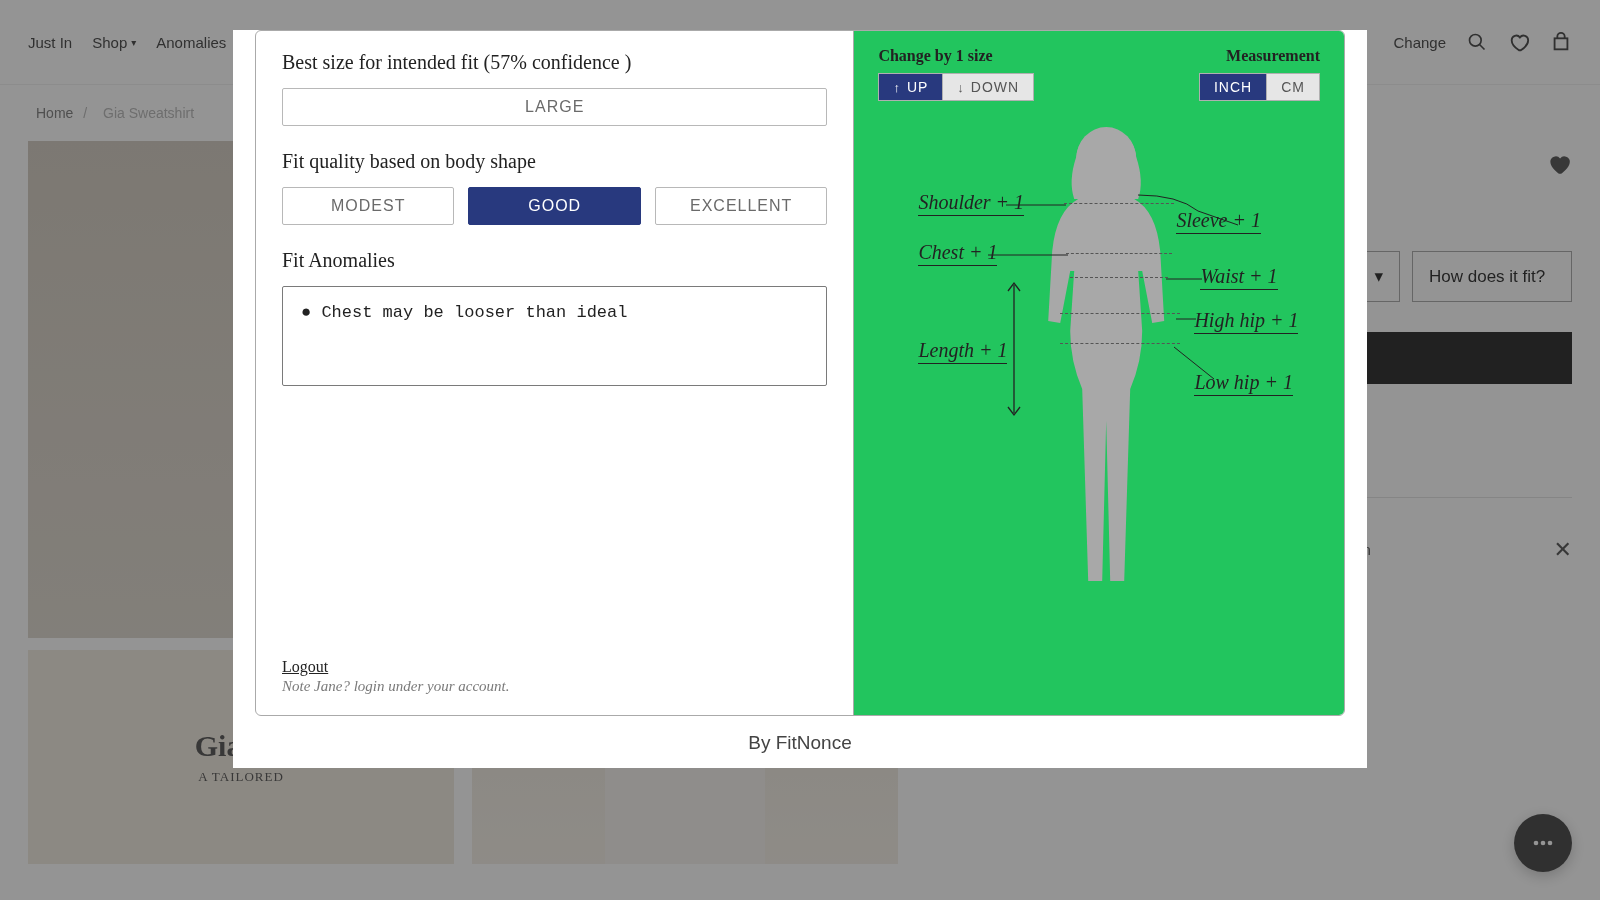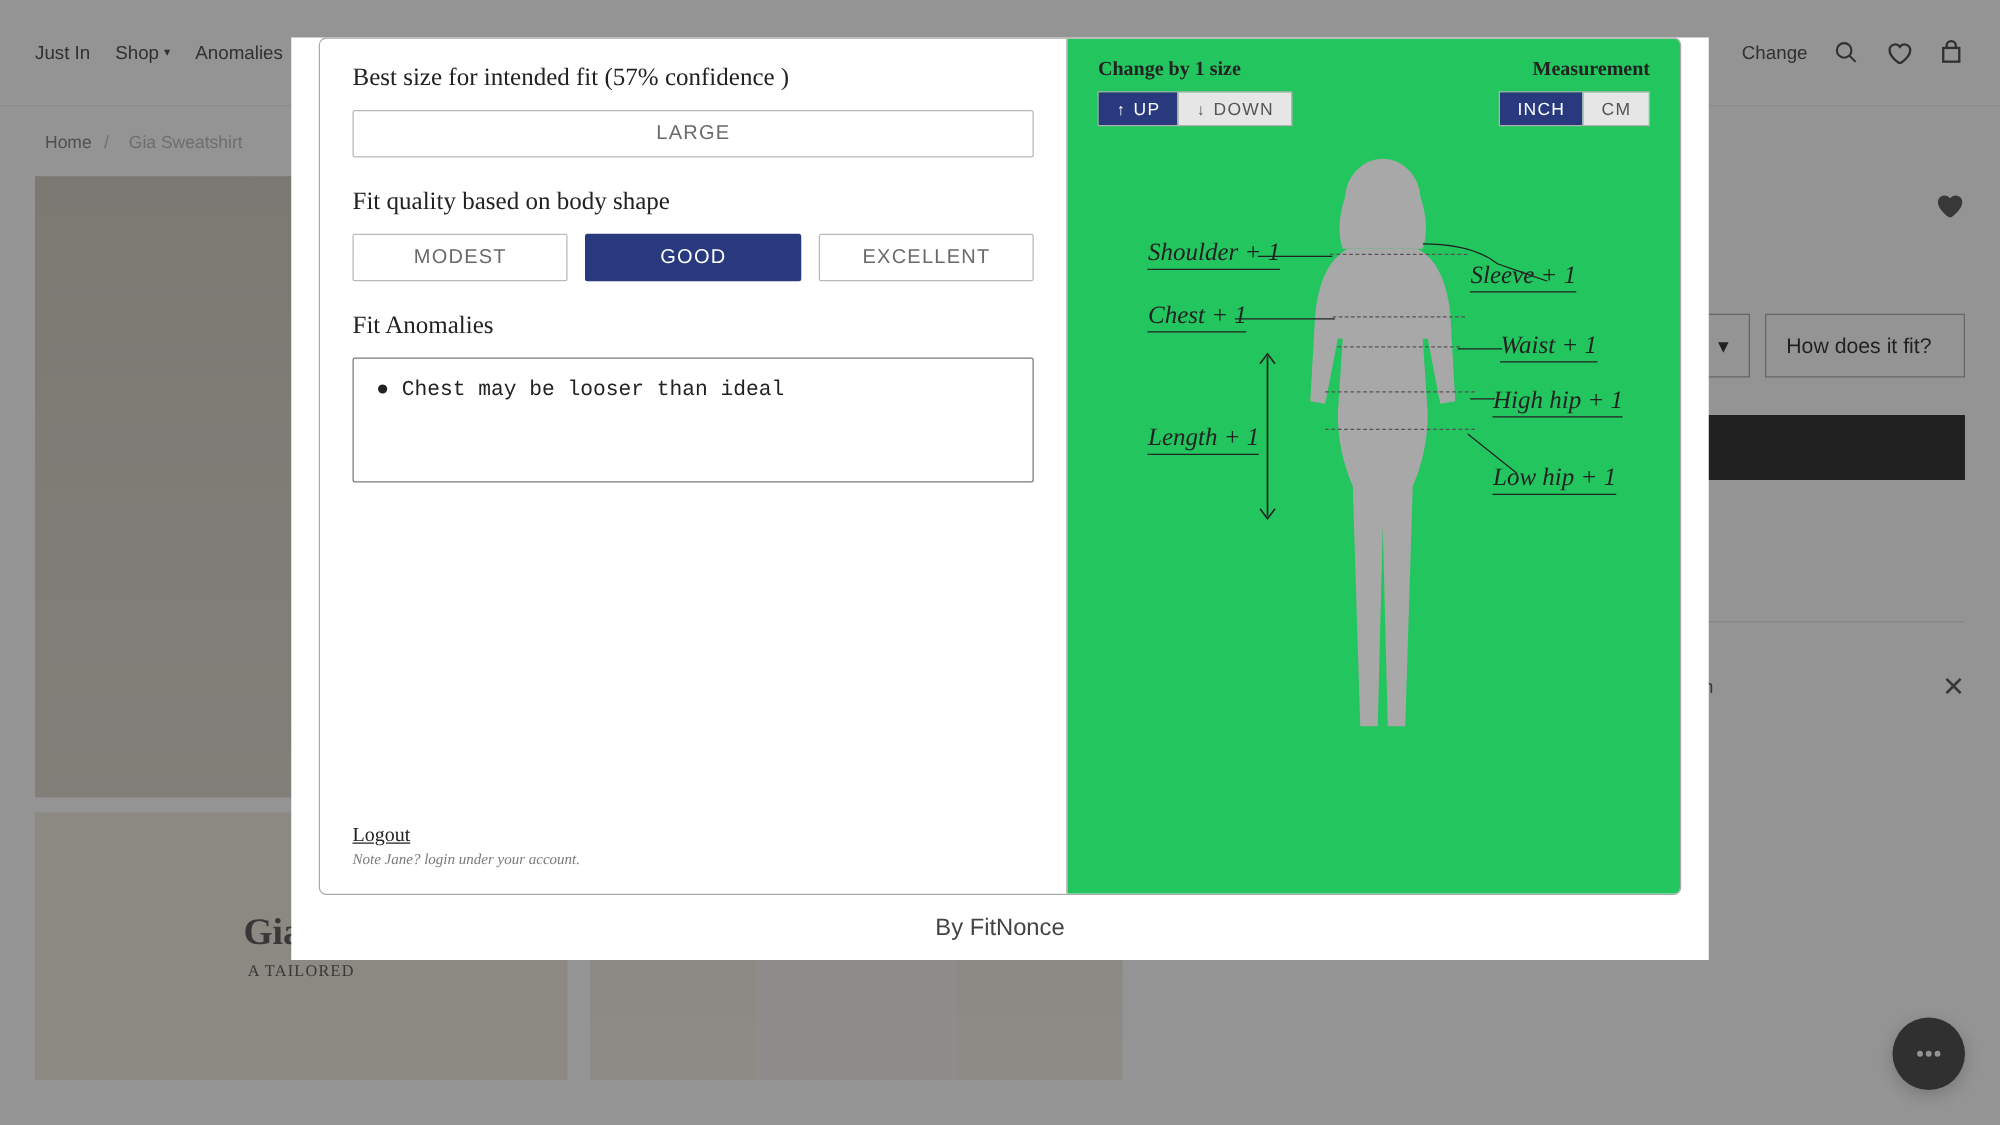--- a/index.html
+++ b/index.html
@@ -164,21 +164,21 @@
     font-size:16px;
   }
   .logout-link {
     font-family: Georgia, serif;
     text-decoration: underline;
     color:#222; cursor:pointer;
   }
   .login-note {
     font-family: Georgia, serif;
     font-style: italic; color:#7a7a7a;
-    font-size:12px; margin-top:2px;
+    font-size:15px; margin-top:2px;
   }
 
   .right-panel {
     flex:1;
     background: #22c55e;
     padding: 16px 24px 14px 24px;
     display:flex; flex-direction:column;
     font-family: Georgia, serif;
   }
   .rp-top {

